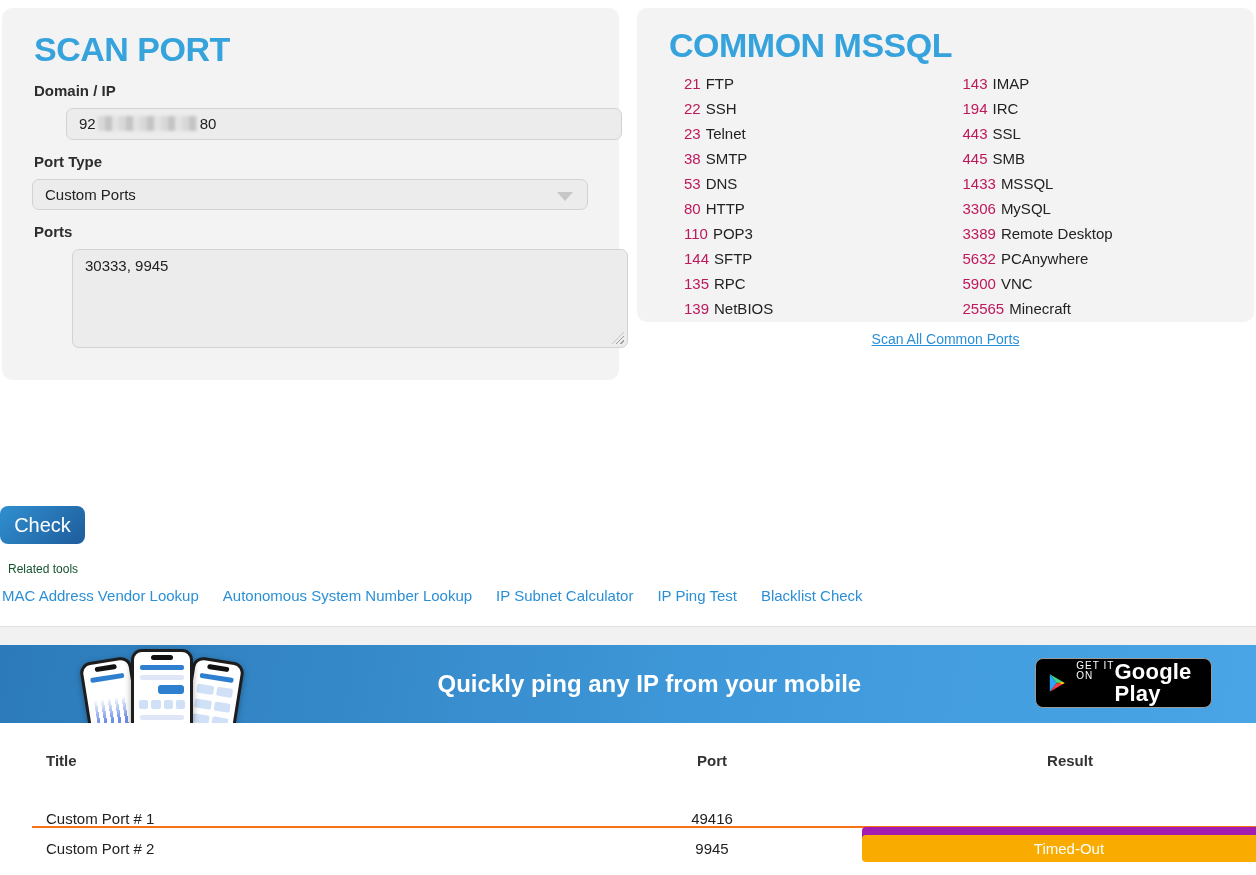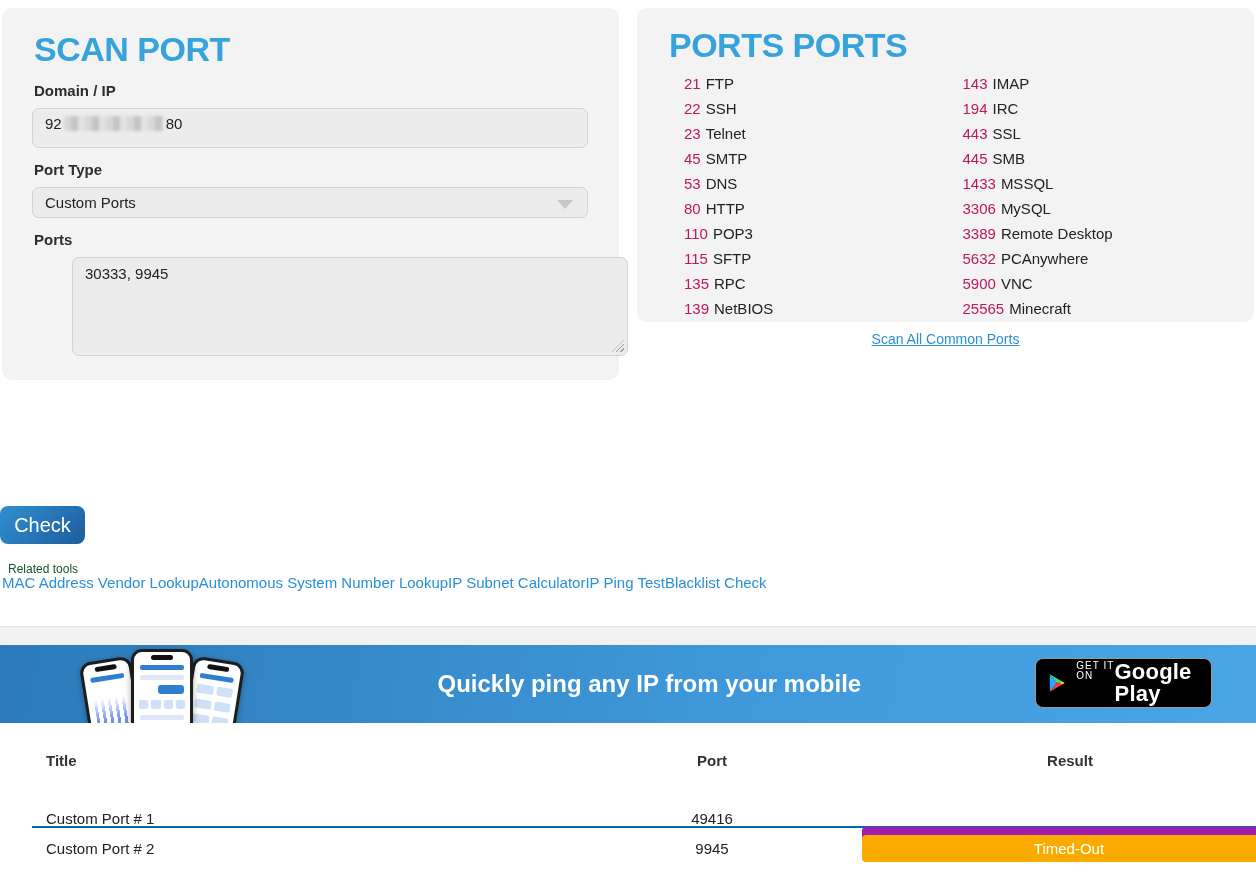--- a/index.html
+++ b/index.html
@@ -12,21 +12,21 @@
   .scan-panel  { left:2px;  top:8px; width:617px; height:372px; padding:18px 30px; }
   .common-panel{ left:637px; top:8px; width:617px; height:314px; padding:14px 30px; }
   .panel h1 { font-size:34px; font-weight:700; color:#36a3dc; letter-spacing:-0.5px; margin:4px 0 10px 2px; }
 
   .field-label { display:block; font-size:15px; font-weight:700; color:#2d2d2d; margin:13px 0 9px 2px; }
   .field-box {
     position:relative; width:556px; background:#ececec;
     border:1px solid #d2d2d2; border-radius:7px;
     font-size:15px; color:#222; padding:6px 12px;
   }
-  .input-box   { height:40px; line-height:18px; }
+  .input-box   { height:32px; line-height:18px;margin-left:34px; }
   .select-box  { height:31px; line-height:18px; cursor:default; }
   .select-arrow{ position:absolute; right:14px; top:12px; width:0; height:0;
                  border-left:8px solid transparent; border-right:8px solid transparent;
                  border-top:9px solid #c7c7c7; }
   .textarea-box{ height:99px; line-height:19px;margin-left:40px; }
   .resize-grip { position:absolute; right:3px; bottom:3px; width:12px; height:12px;
                  background:repeating-linear-gradient(135deg, transparent 0 2px, #9a9a9a 2px 3px);
                  clip-path:polygon(100% 0, 100% 100%, 0 100%); }
   .redacted-ip { display:inline-block; width:100px; height:15px; vertical-align:-2px; margin:0 2px;
                  border-radius:2px;
@@ -39,21 +39,21 @@
   .ports-col li { height:25px; font-size:15px; color:#222; }
   .port-num { color:#be185d; text-decoration:none; margin-right:5px; cursor:pointer; }
   .scan-all-link { position:absolute; left:637px; top:331px; width:617px; text-align:center;
                    font-size:14px; color:#2b8fd6; text-decoration:underline; cursor:pointer; }
 
   
   .check-btn { position:absolute; left:0; top:506px; width:85px; height:38px; border:none;
                border-radius:8px; background:linear-gradient(135deg,#3090d0 0%,#1e5c9c 100%);
                color:#fff; font-size:20px; font-family:inherit; cursor:pointer; }
   .related-label { position:absolute; left:8px; top:562px; font-size:12px; color:#14532d; }
-  .related-links { position:absolute; left:2px; top:574px; display:flex; }
+  .related-links { position:absolute; left:2px; top:587px; display:flex; gap:24px; }
   .related-links a { font-size:15px; color:#2b8fd6; text-decoration:none; white-space:nowrap; cursor:pointer; }
 
   
   .separator-band { position:absolute; left:0; top:626px; width:1256px; height:19px;
                     background:#f1f1f1; border-top:1px solid #e2e2e2; }
   .banner { position:absolute; left:0; top:645px; width:1256px; height:78px;
             background:linear-gradient(100deg,#2c7ab9 0%,#3e97d8 55%,#49a5e6 100%); overflow:hidden; }
   .banner-headline { position:absolute; left:51.7%; top:50%; transform:translate(-50%,-50%);
                      color:#fff; font-size:24px; font-weight:700; white-space:nowrap; }
 
@@ -80,21 +80,21 @@
   .gp-icon { width:28px; height:30px; margin-right:10px; }
   .gp-texts { display:flex; flex-direction:row; line-height:1; }
   .gp-top  { color:#fff; font-size:10px; letter-spacing:1px; margin-bottom:3px; }
   .gp-main { color:#fff; font-size:22px; font-weight:700; letter-spacing:0.2px; }
 
   
   .results { position:absolute; left:0; top:737px; width:1256px;padding-left:32px; }
   .t-row { display:grid; grid-template-columns:540px 280px 436px; align-items:center; }
   .t-head { height:46px; font-weight:700; color:#333; font-size:15px; }
   .t-data { height:43px; font-size:15px; color:#222; }
-  .t-data + .t-data { border-top:2px solid #0369a1; }
+  .t-data + .t-data { border-top:2px solid #f97316; }
   .c-title  { padding-left:14px; }
   .c-port   { text-align:center; }
   .c-result { text-align:center; }
   .result-badge { display:block; margin:0 12px 0 10px; height:27px; line-height:27px;
                   border-radius:4px; color:#fff; font-size:15px; text-align:center; }
   .result-badge[data-status="open"]      { background:#a21caf;margin-top:44px; }
   .result-badge[data-status="timed-out"] { background:#f9ab00; }
 </style>
 </head>
 <body>
@@ -116,31 +116,31 @@
     </div>
 
     <label class="field-label">Ports</label>
     <div class="field-box textarea-box">
       <span>30333, 9945</span>
       <span class="resize-grip"></span>
     </div>
   </section>
 
   <section class="panel common-panel">
-    <h1>PORTS PORTS</h1>
+    <h1>COMMON MSSQL</h1>
     <div class="ports-cols">
       <ul class="ports-col">
         <li><a class="port-num">21</a><span>FTP</span></li>
         <li><a class="port-num">22</a><span>SSH</span></li>
         <li><a class="port-num">23</a><span>Telnet</span></li>
-        <li><a class="port-num">45</a><span>SMTP</span></li>
+        <li><a class="port-num">38</a><span>SMTP</span></li>
         <li><a class="port-num">53</a><span>DNS</span></li>
         <li><a class="port-num">80</a><span>HTTP</span></li>
         <li><a class="port-num">110</a><span>POP3</span></li>
-        <li><a class="port-num">115</a><span>SFTP</span></li>
+        <li><a class="port-num">144</a><span>SFTP</span></li>
         <li><a class="port-num">135</a><span>RPC</span></li>
         <li><a class="port-num">139</a><span>NetBIOS</span></li>
       </ul>
       <ul class="ports-col">
         <li><a class="port-num">143</a><span>IMAP</span></li>
         <li><a class="port-num">194</a><span>IRC</span></li>
         <li><a class="port-num">443</a><span>SSL</span></li>
         <li><a class="port-num">445</a><span>SMB</span></li>
         <li><a class="port-num">1433</a><span>MSSQL</span></li>
         <li><a class="port-num">3306</a><span>MySQL</span></li>

